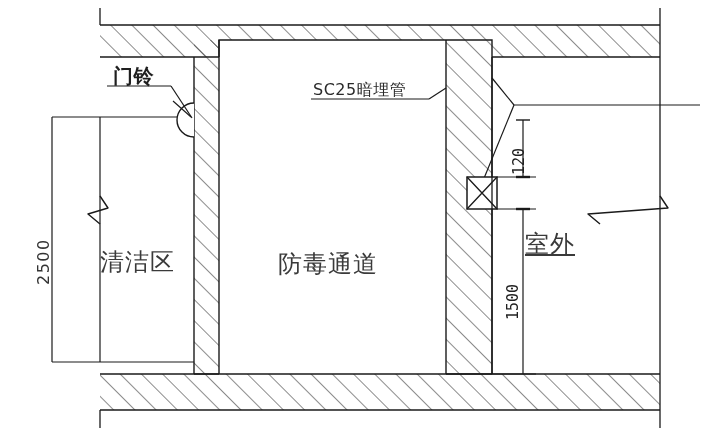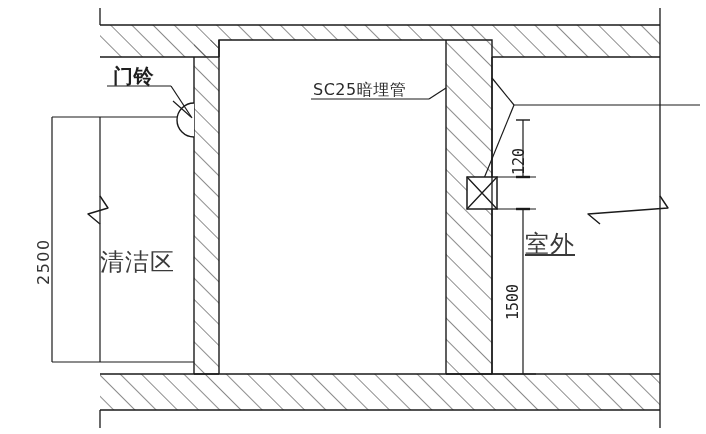--- a/index.html
+++ b/index.html
@@ -173,20 +173,21 @@
       <path d="M516,209 L530,209" fill="none" stroke="#1a1a1a" stroke-width="2.4"></path>
       <path d="M492,374 H536" fill="none" stroke="#1a1a1a" stroke-width="1.2"></path>
     </g>
 
     <path d="M492,57 V374" fill="none" stroke="#1a1a1a" stroke-width="1.3"></path>
 
   </svg>
 
   <div class="lbl room-label" style="left:100px; top:250px;">清洁区</div>
 
+  <div class="lbl room-label" style="left:278px; top:252px;">防毒通道</div>
 
   <div class="lbl room-label" style="left:525px; top:232px;text-decoration:underline;">室外</div>
 
   <div class="lbl note-label-cn" style="left:113px; top:66px;">门铃</div>
 
   <div class="lbl note-label" style="left:313px; top:82px;">SC25暗埋管</div>
 
 
 
   <div class="lbl dim-text rot" style="left:36px; top:285px;">2500</div>

